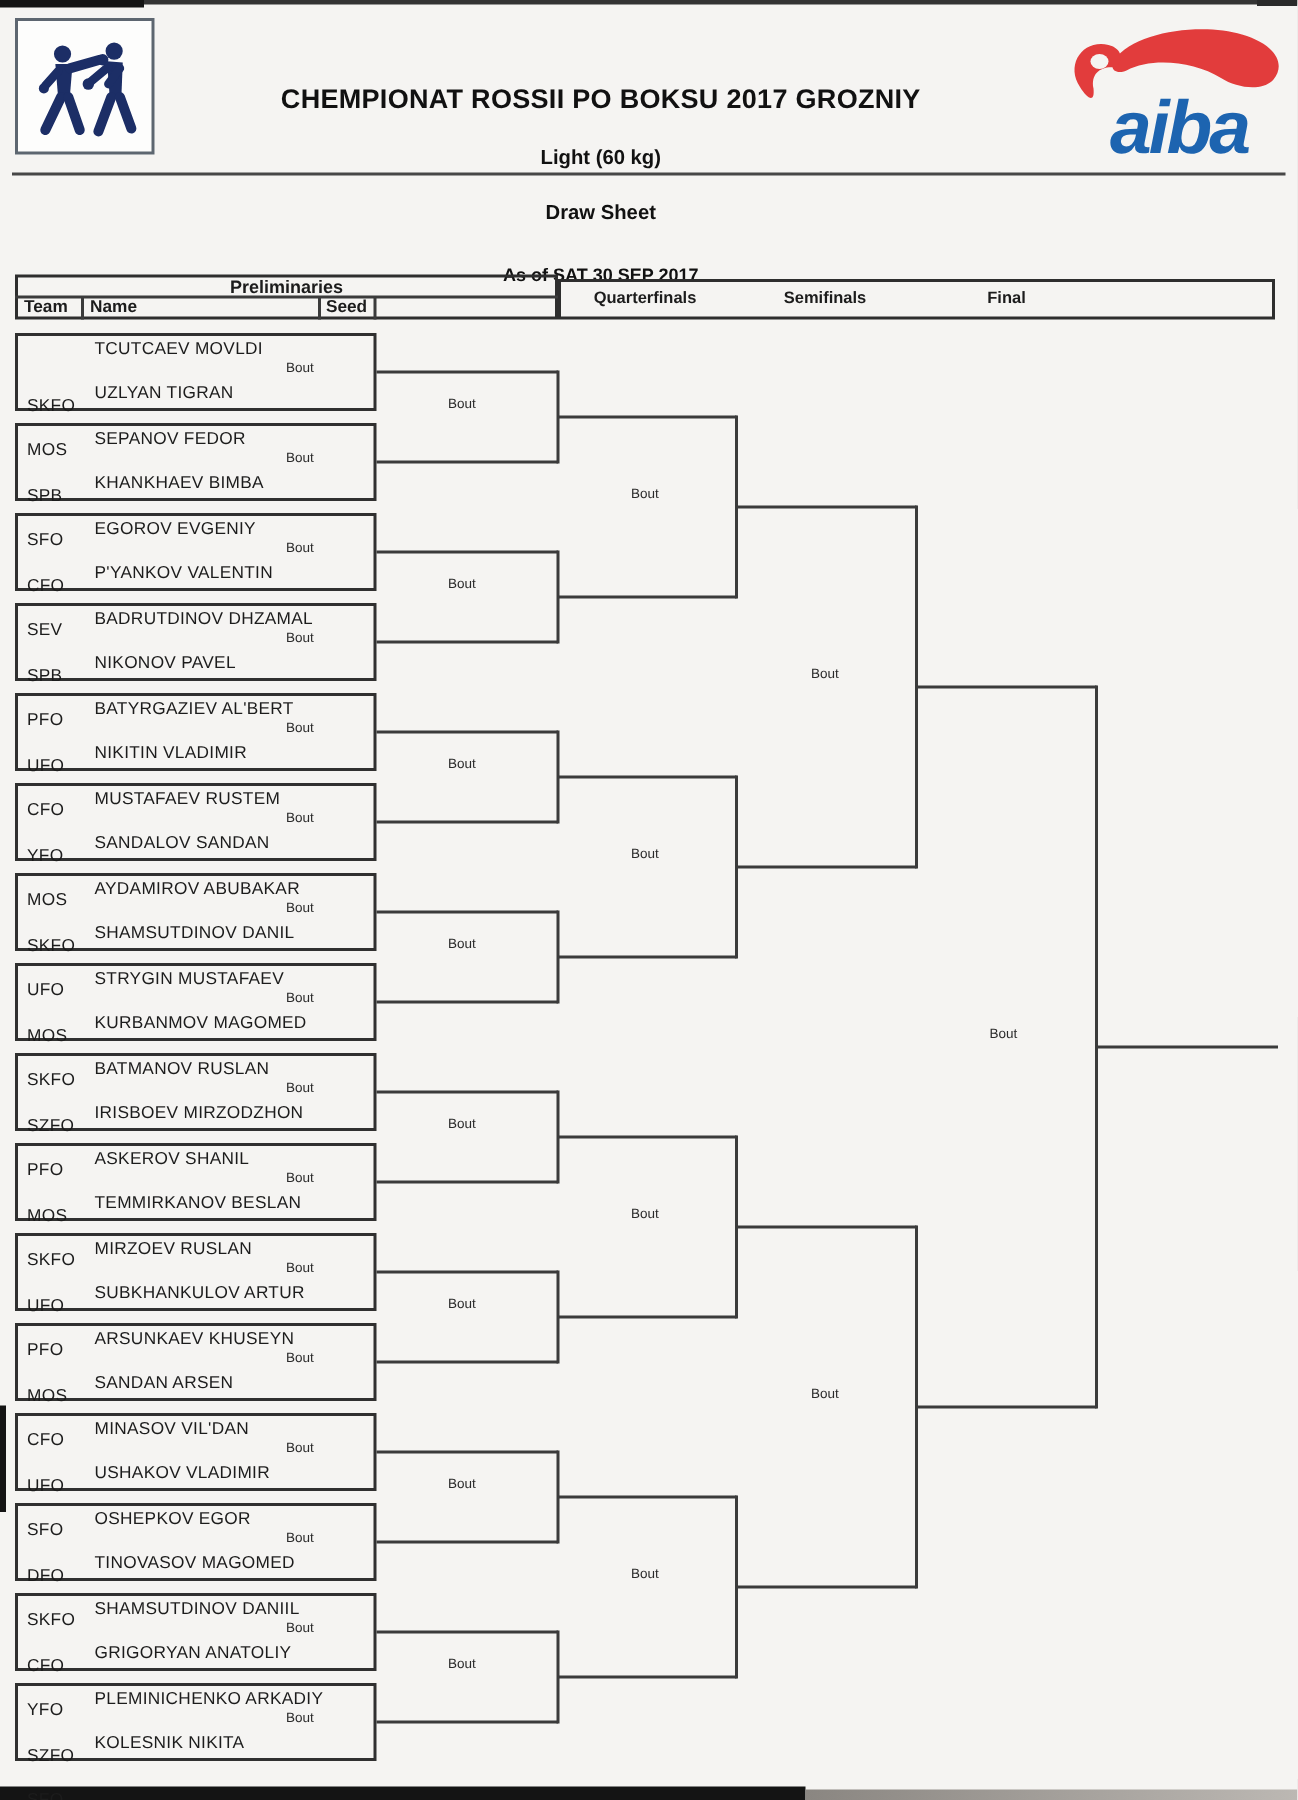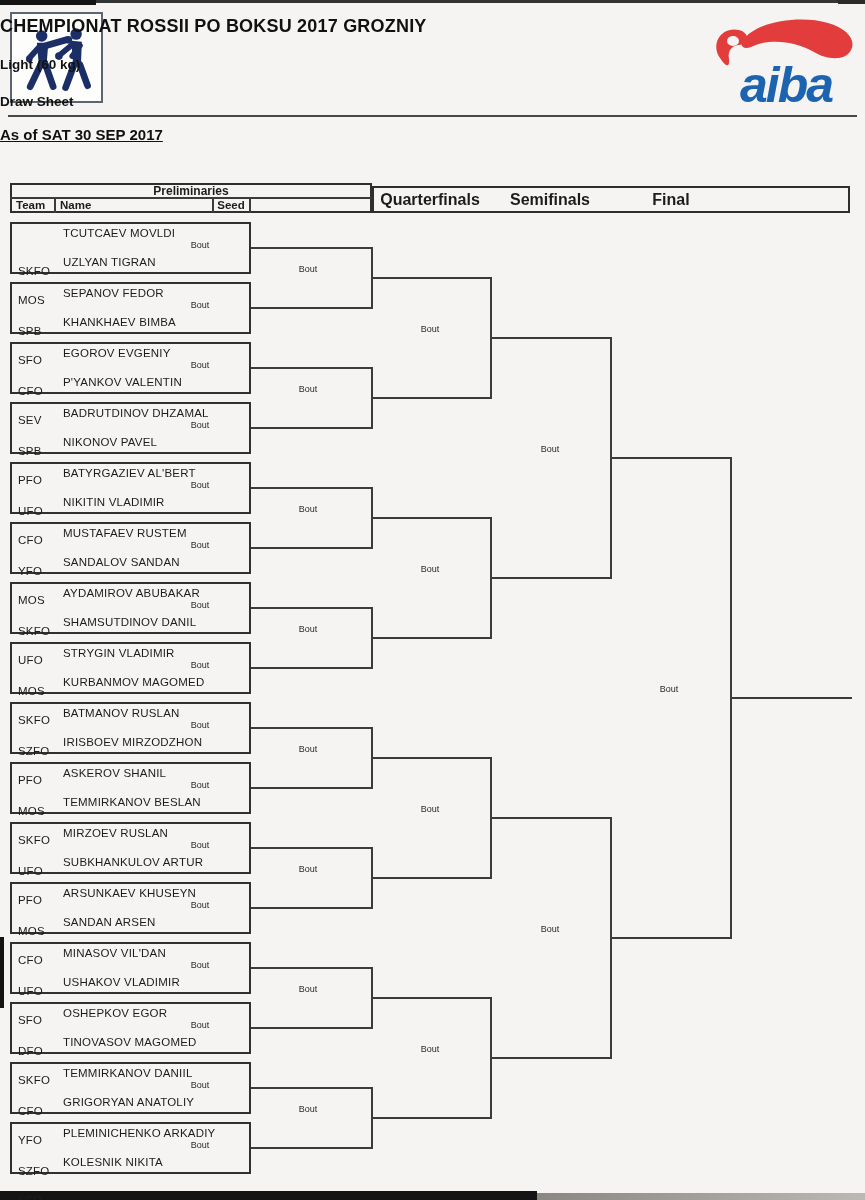--- a/index.html
+++ b/index.html
@@ -1,35 +1,35 @@
 <!DOCTYPE html>
 <html><head>
 <meta charset="utf-8">
 <style>
   html,body{margin:0;padding:0;background:#e8e6e4;}
   #canvas{position:relative;width:865px;height:1200px;background:#f5f4f2;overflow:hidden;
           font-family:"Liberation Sans", sans-serif;color:#1c1c1c;}
-  .ctr{position:absolute;left:0;width:801px;font-weight:bold;color:#111;}
+  .ctr{position:absolute;left:0;width:801px;text-align:center;font-weight:bold;color:#111;margin-top:40px;}
   .title{top:16px;font-size:18px;letter-spacing:0.2px;}
   .h2a{top:57px;font-size:13.5px;}
   .h2b{top:94px;font-size:13.5px;}
-  .h3a{top:126px;font-size:15px;text-decoration:underline;}
+  .h3a{top:136px;font-size:12px;}
   .h3b{top:164px;font-size:12.5px;}
   .rule{position:absolute;left:8px;top:115px;width:849px;height:2px;background:#474747;}
   .icon-box{position:absolute;left:10px;top:12px;width:93px;height:91px;background:#fdfdfc;
             border:2px solid #5d6670;box-sizing:border-box;}
   .logo{position:absolute;left:698px;top:14px;width:162px;height:94px;}
   .prelim-box{position:absolute;left:10px;top:183px;width:362px;height:30px;
               border:2px solid #2e2e2e;box-sizing:border-box;}
   .qsf-box{position:absolute;left:372px;top:186px;width:478px;height:27px;
            border:2px solid #2e2e2e;box-sizing:border-box;}
   .prelim-title{position:absolute;left:10px;top:184px;width:362px;height:14px;line-height:14px;
                 text-align:center;font-weight:bold;font-size:12px;}
   .th{position:absolute;top:199px;height:13px;line-height:13px;font-weight:bold;font-size:11.5px;}
-  .col-label{position:absolute;top:186px;height:27px;line-height:27px;font-weight:bold;font-size:16px;
+  .col-label{position:absolute;top:186px;height:27px;line-height:27px;font-weight:bold;font-size:11px;
              transform:translateX(-50%);white-space:nowrap;}
   .hline,.vline{position:absolute;background:#3b3b3b;}
   .pbox{position:absolute;left:10px;width:241px;height:52px;border:2px solid #303030;box-sizing:border-box;}
   .prow{position:absolute;left:0;width:237px;height:13px;line-height:13px;font-size:11.5px;
         letter-spacing:0.2px;white-space:nowrap;color:#1c1c1c;}
   .team{position:absolute;left:6px;margin-top:38px;}
   .bname{position:absolute;left:51px;}
   .bout{position:absolute;width:60px;height:12px;line-height:12px;text-align:center;
         font-size:9px;color:#2b2b2b;}
   .art{position:absolute;}
@@ -172,21 +172,21 @@
       </div>
       <div class="prow" style="bottom: 3px;">
         <span class="team">UFO</span>
         <span class="bname">SHAMSUTDINOV DANIL</span>
       </div>
       <div class="bout" style="left: 158px; top: 15px;">Bout</div>
     </div>
     <div class="pbox" style="top: 642px;">
       <div class="prow" style="top: 3px;">
         <span class="team">MOS</span>
-        <span class="bname">STRYGIN VLADIMIR</span>
+        <span class="bname">STRYGIN MUSTAFAEV</span>
       </div>
       <div class="prow" style="bottom: 3px;">
         <span class="team">SKFO</span>
         <span class="bname">KURBANMOV MAGOMED</span>
       </div>
       <div class="bout" style="left: 158px; top: 15px;">Bout</div>
     </div>
     <div class="pbox" style="top: 702px;">
       <div class="prow" style="top: 3px;">
         <span class="team">SZFO</span>
@@ -249,21 +249,21 @@
       </div>
       <div class="prow" style="bottom: 3px;">
         <span class="team">SKFO</span>
         <span class="bname">TINOVASOV MAGOMED</span>
       </div>
       <div class="bout" style="left: 158px; top: 15px;">Bout</div>
     </div>
     <div class="pbox" style="top: 1062px;">
       <div class="prow" style="top: 3px;">
         <span class="team">CFO</span>
-        <span class="bname">TEMMIRKANOV DANIIL</span>
+        <span class="bname">SHAMSUTDINOV DANIIL</span>
       </div>
       <div class="prow" style="bottom: 3px;">
         <span class="team">YFO</span>
         <span class="bname">GRIGORYAN ANATOLIY</span>
       </div>
       <div class="bout" style="left: 158px; top: 15px;">Bout</div>
     </div>
     <div class="pbox" style="top: 1122px;">
       <div class="prow" style="top: 3px;">
         <span class="team">SZFO</span>

